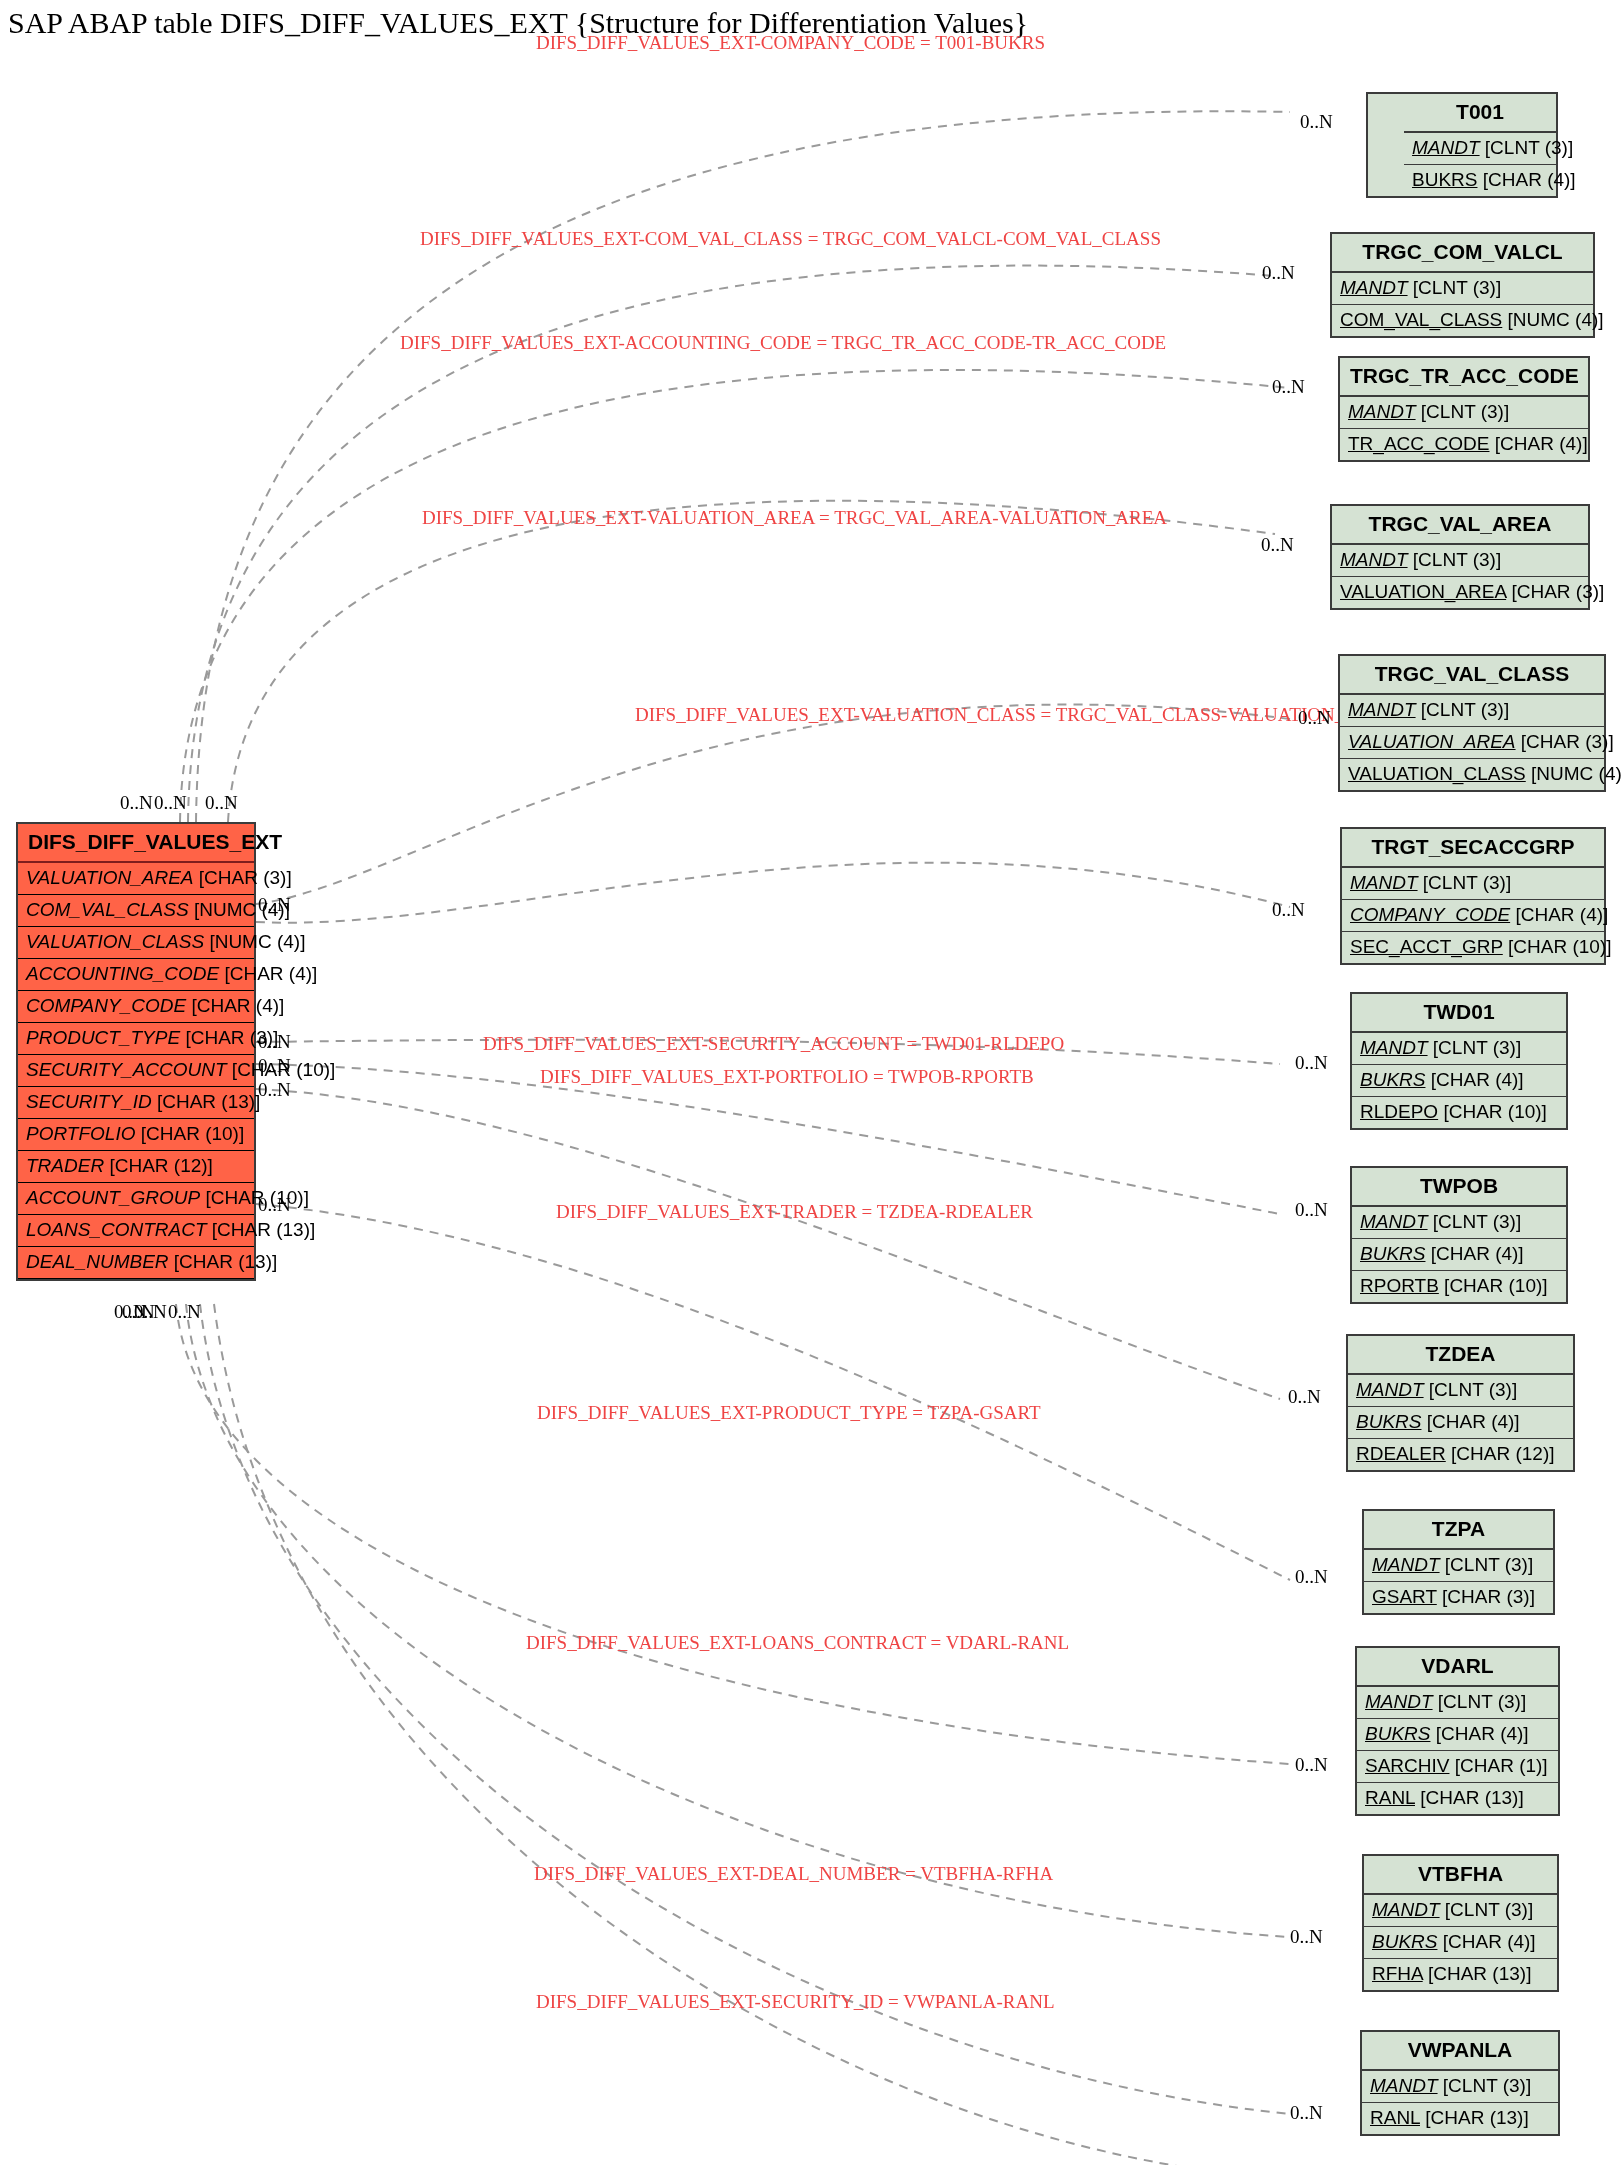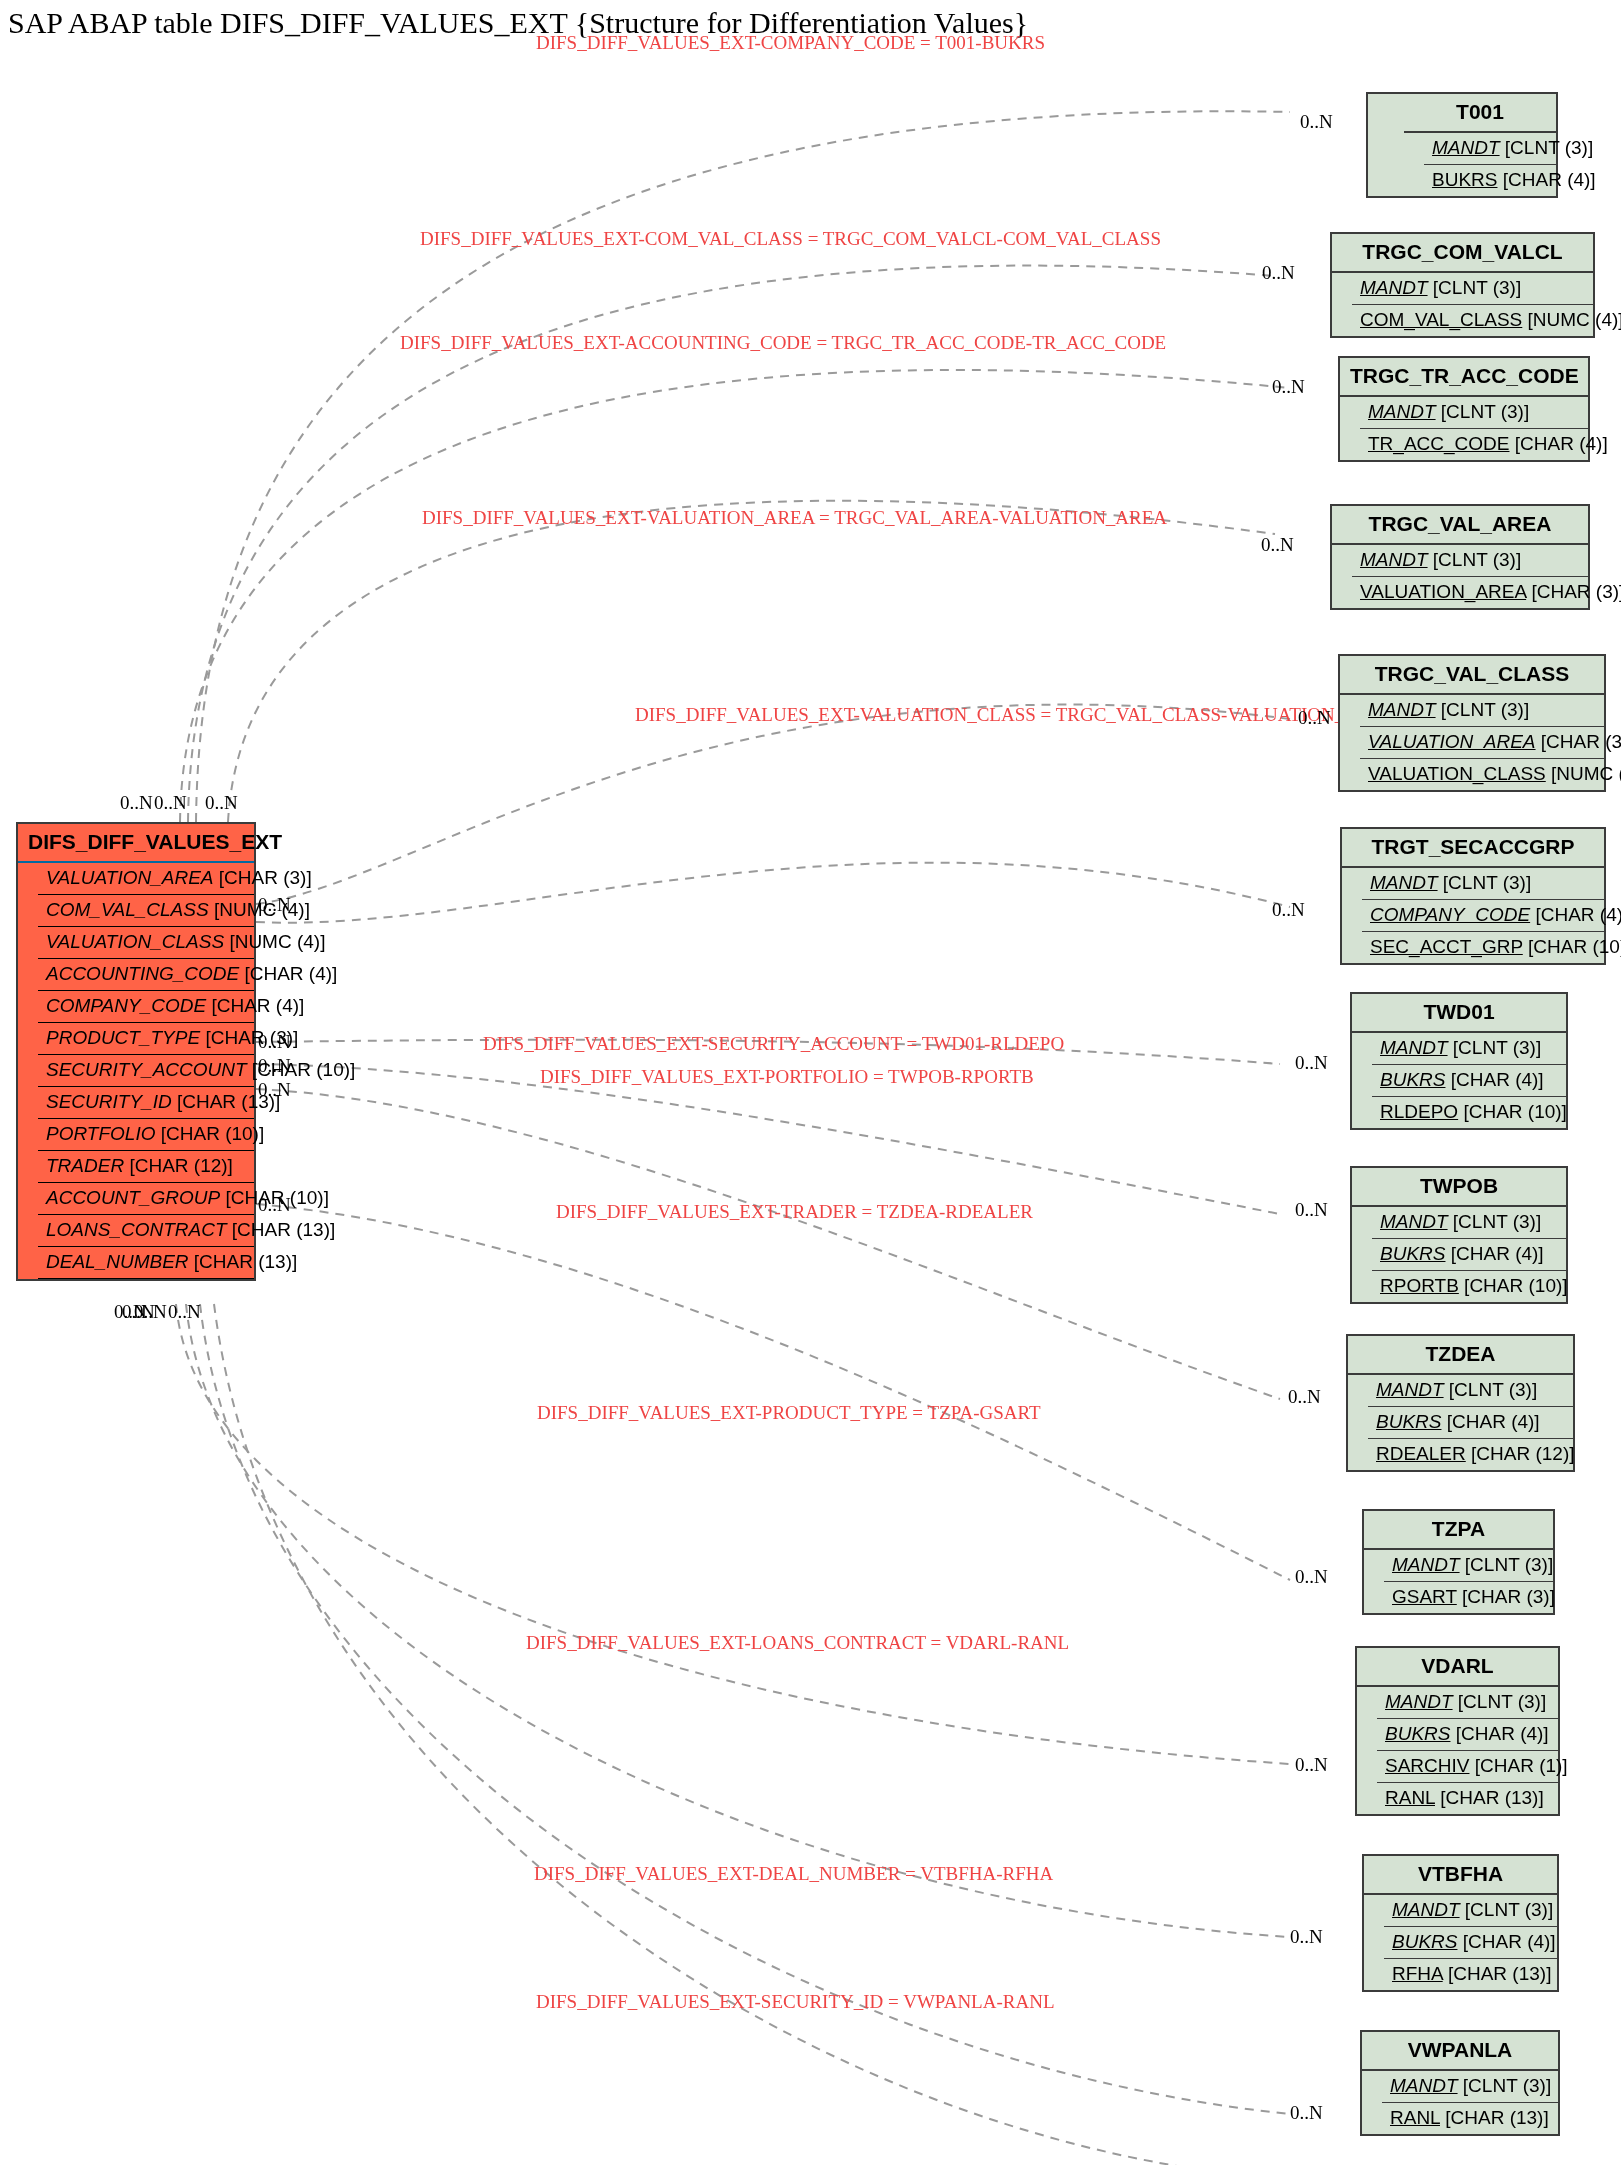--- a/index.html
+++ b/index.html
@@ -12,29 +12,29 @@
          font-size:30px;color:#000;white-space:nowrap;}
 
   
   .entity{position:absolute;border:2px solid #3b3b3b;box-sizing:border-box;
           background:#d5e2d3;}
   .entity .ehead{font-family:"Liberation Sans",sans-serif;font-weight:bold;
           font-size:21px;text-align:center;padding:6px 10px 7px 10px;
           border-bottom:2px solid #3b3b3b;color:#000;white-space:nowrap;}
   .entity .erow{font-family:"Liberation Sans",sans-serif;font-size:19px;
           padding:4px 8px 5px 8px;border-bottom:1px solid #3b3b3b;color:#000;
-          white-space:nowrap;margin-left:20px;}
+          white-space:nowrap;}
   .entity .erow:last-child{border-bottom:none;}
   .fk{font-style:italic;text-decoration:underline;}
   .pk{text-decoration:underline;}
   .plainf{font-style:italic;}
 
   
   .entity.main{background:#ff6347;}
-  .entity.main .ehead{border-bottom:2px solid #0369a1;text-align:right;}
+  .entity.main .ehead{border-bottom:2px solid #7f1d1d;text-align:right;}
   .entity.main .erow{border-bottom:1px solid #000;}
 
   .card{position:absolute;font-family:"Liberation Serif",serif;font-size:19px;
         color:#000;white-space:nowrap;}
   .rel{position:absolute;font-family:"Liberation Serif",serif;font-size:19px;
         color:#ef4444;white-space:nowrap;}
 </style>
 </head>
 <body>
 

